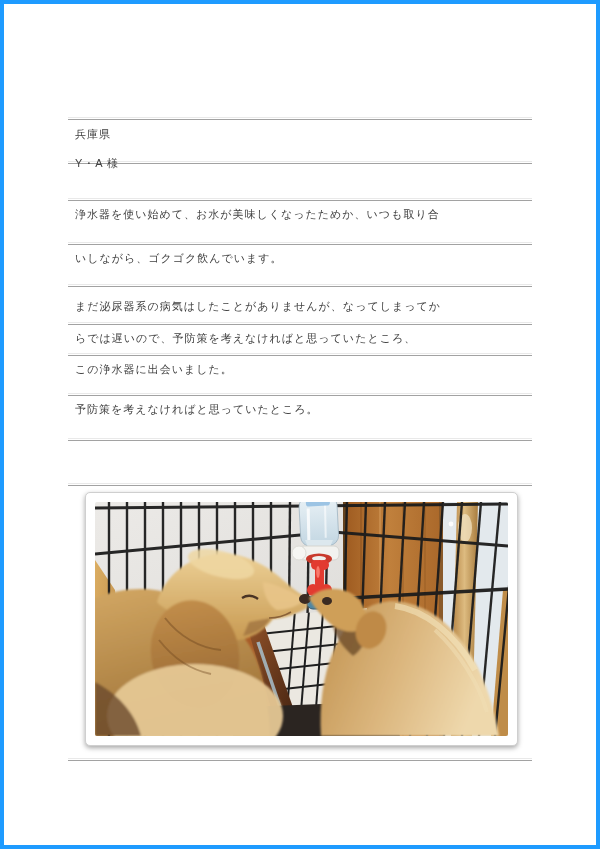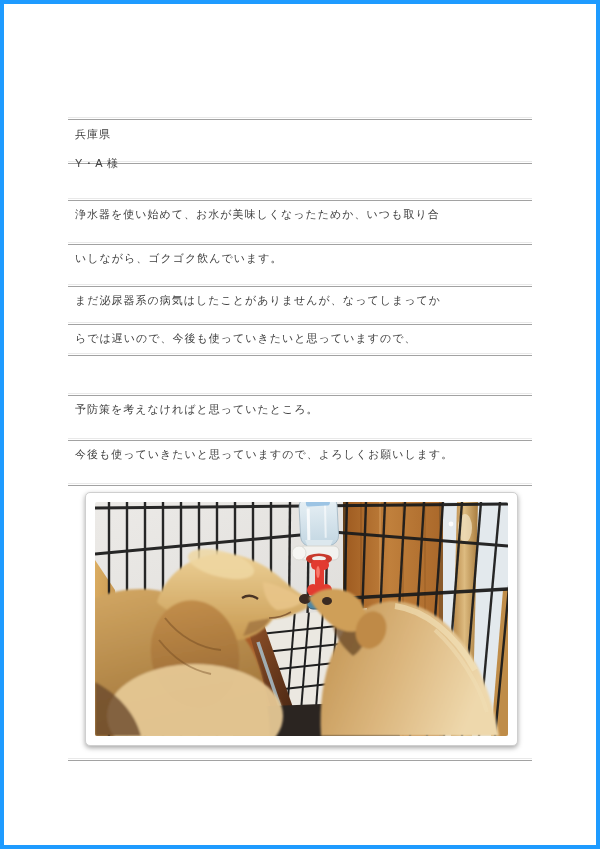--- a/index.html
+++ b/index.html
@@ -18,21 +18,21 @@
     background:linear-gradient(to bottom,#e9e9e9 0 1px,#ffffff 1px 2px,#a2a2a2 2px 3px);
   }
   .r1{top:113px}.r2{top:157px}.r3{top:194px}.r4{top:238px}.r5{top:280px}
   .r6{top:318px}.r7{top:349px}.r8{top:389px}.r9{top:434px}.r10{top:479px}
   .r11{top:754px}
   .row{
     position:absolute;left:71px;width:470px;
     color:#3f3f3f;font-size:11px;letter-spacing:1px;
     white-space:nowrap;
   }
-  .t1{top:123px}.t2{top:152px}.t3{top:203px}.t4{top:247px}.t5{top:289px}
+  .t1{top:123px}.t2{top:152px}.t3{top:203px}.t4{top:247px}.t5{top:295px}
   .t6{top:327px}.t7{top:358px}.t8{top:398px}.t9{top:443px}
   .photo-frame{
     position:absolute;left:81px;top:488px;
     width:433px;height:254px;box-sizing:border-box;
     background:#fff;border:1px solid #cfcfcf;border-radius:5px;
     padding:9px;
     box-shadow:0 2px 5px rgba(0,0,0,0.35);
   }
   .photo-frame svg{display:block;width:100%;height:100%;border-radius:2px;}
 </style>
@@ -51,23 +51,23 @@
   <div class="rule r8"></div>
   <div class="rule r9"></div>
   <div class="rule r10"></div>
   <div class="rule r11"></div>
 
   <div class="row t1">兵庫県</div>
   <div class="row t2">Y・A 様</div>
   <div class="row t4">いしながら、ゴクゴク飲んでいます。</div>
   <div class="row t3">浄水器を使い始めて、お水が美味しくなったためか、いつも取り合</div>
   <div class="row t5">まだ泌尿器系の病気はしたことがありませんが、なってしまってか</div>
-  <div class="row t6">らでは遅いので、今後も使っていきたいと思っていますので、</div>
+  <div class="row t6">らでは遅いので、予防策を考えなければと思っていたところ、</div>
+  <div class="row t7">この浄水器に出会いました。</div>
   <div class="row t8">予防策を考えなければと思っていたところ。</div>
-  <div class="row t9">今後も使っていきたいと思っていますので、よろしくお願いします。</div>
 
   <div class="photo-frame">
     <svg viewBox="0 0 413 234" preserveAspectRatio="none" role="img" aria-label="Two golden retriever dogs drinking together from a water bottle dispenser with a red nozzle mounted on a black wire cage, in front of a wooden door">
       <defs>
         <linearGradient id="wallG" x1="0" y1="0" x2="1" y2="1">
           <stop offset="0" stop-color="#eceae7"></stop>
             <stop offset="1" stop-color="#d6d5d2"></stop>
         </linearGradient>
         <linearGradient id="doorG" x1="0" y1="0" x2="1" y2="0">
           <stop offset="0" stop-color="#a05d22"></stop>

